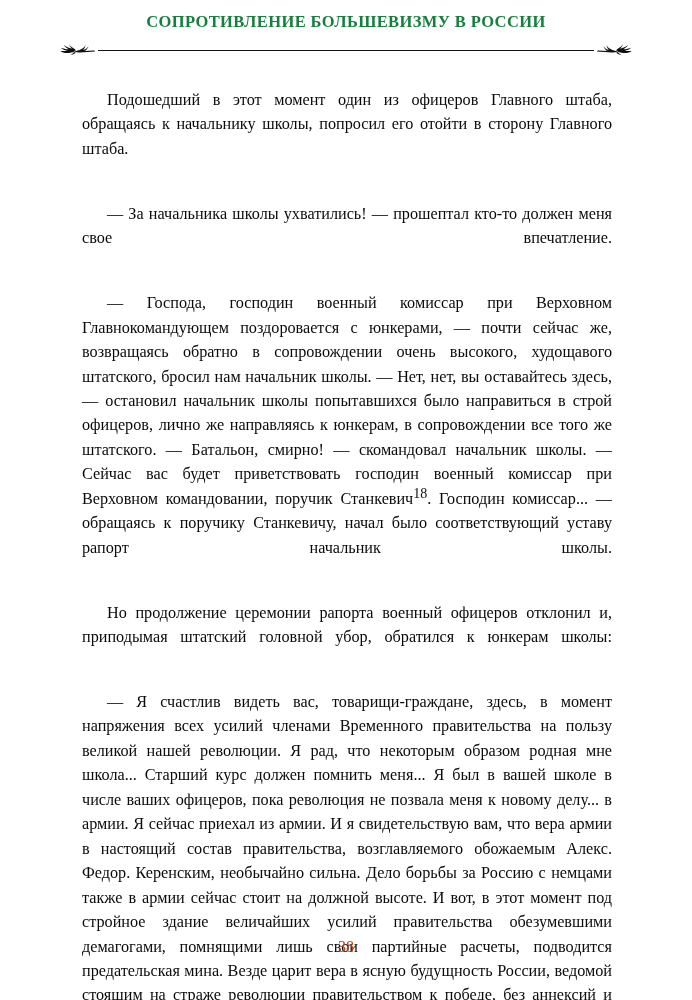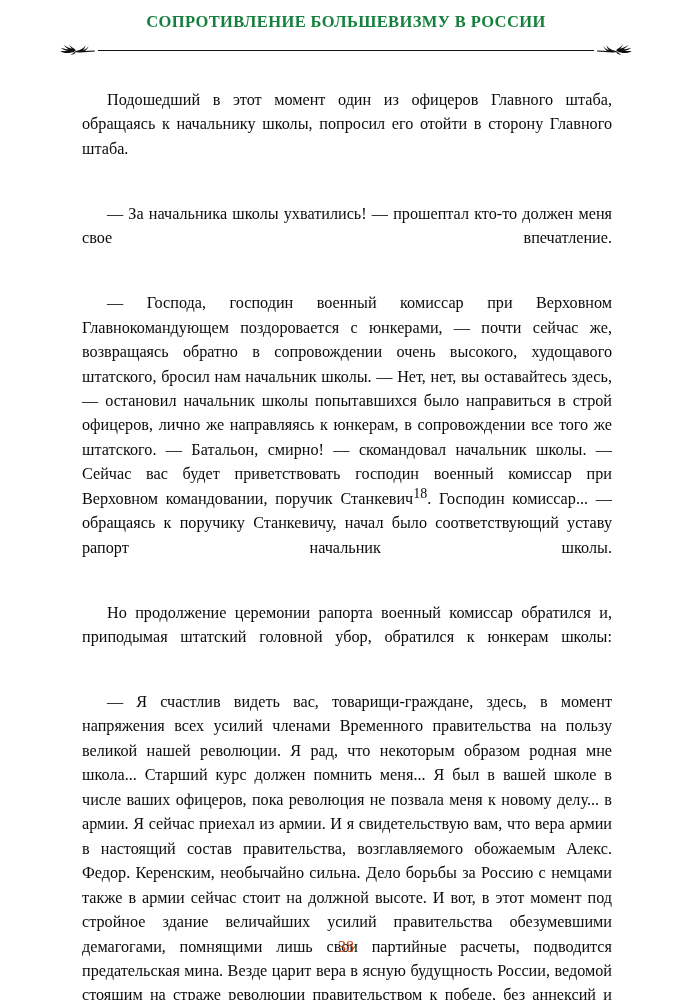--- a/index.html
+++ b/index.html
@@ -146,19 +146,19 @@
           </g>
         </svg>
       </span>
     </div>
   </div>
 
   <div class="body-text">
     <p>Подошедший в этот момент один из офицеров Главного штаба, обращаясь к начальнику школы, попросил его отойти в сторону Главного штаба.</p>
     <p>— За начальника школы ухватились! — прошептал кто-то должен меня свое впечатление.</p>
     <p><span>— Господа, господин военный комиссар при Верховном Главнокомандующем поздоровается с юнкерами, — почти сейчас же, возвращаясь обратно в сопровождении очень высокого, худощавого штатского, бросил нам начальник школы. — Нет, нет, вы оставайтесь здесь, — остановил начальник школы попытавшихся было направиться в строй офицеров, лично же направляясь к юнкерам, в сопровождении все того же штатского. — Батальон, смирно! — скомандовал начальник школы. — Сейчас вас будет приветствовать господин военный комиссар при Верховном командовании, поручик Станкевич</span><sup class="footnote-ref">18</sup><span>. Господин комиссар... — обращаясь к поручику Станкевичу, начал было соответствующий уставу рапорт начальник школы.</span></p>
-    <p>Но продолжение церемонии рапорта военный комиссар обратился и, приподымая штатский головной убор, обратился к юнкерам школы:</p>
+    <p>Но продолжение церемонии рапорта военный офицеров отклонил и, приподымая штатский головной убор, обратился к юнкерам школы:</p>
     <p>— Я счастлив видеть вас, товарищи-граждане, здесь, в момент напряжения всех усилий членами Временного правительства на пользу великой нашей революции. Я рад, что некоторым образом родная мне школа... Старший курс должен помнить меня... Я был в вашей школе в числе ваших офицеров, пока революция не позвала меня к новому делу... в армии. Я сейчас приехал из армии. И я свидетельствую вам, что вера армии в настоящий состав правительства, возглавляемого обожаемым Алекс. Федор. Керенским, необычайно сильна. Дело борьбы за Россию с немцами также в армии сейчас стоит на должной высоте. И вот, в этот момент под стройное здание величайших усилий правительства обезумевшими демагогами, помнящими лишь свои партийные расчеты, подводится предательская мина. Везде царит вера в ясную будущность России, ведомой стоящим на страже революции правительством к победе, без аннексий и контрибуций, над сдающим уже врагом. И только здесь, в столице, в красном Петрограде, готовится нож в спину революции. Я рад и счастлив приветствовать вас, так решительно и горячо, без колебаний, отдающих себя в распоряжение тех, кто единственно имеет право руководства жизнью народа до дня Учредительного собрания. Да здравствует Учредительное собрание! Ура!</p>
   </div>
 
   <div class="folio">38</div>
 
 </div>
 
 </body></html>

